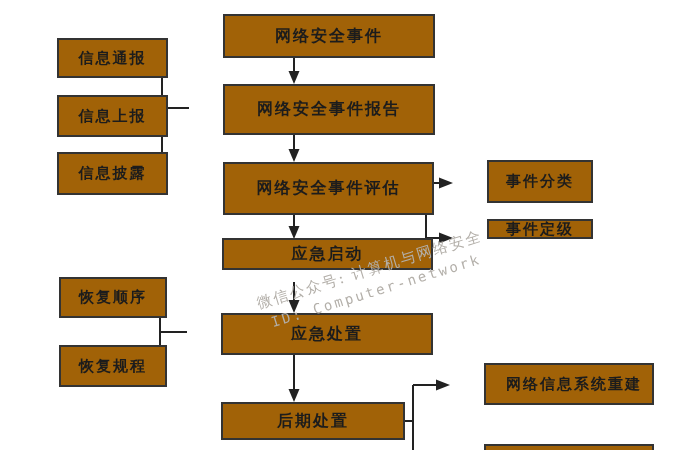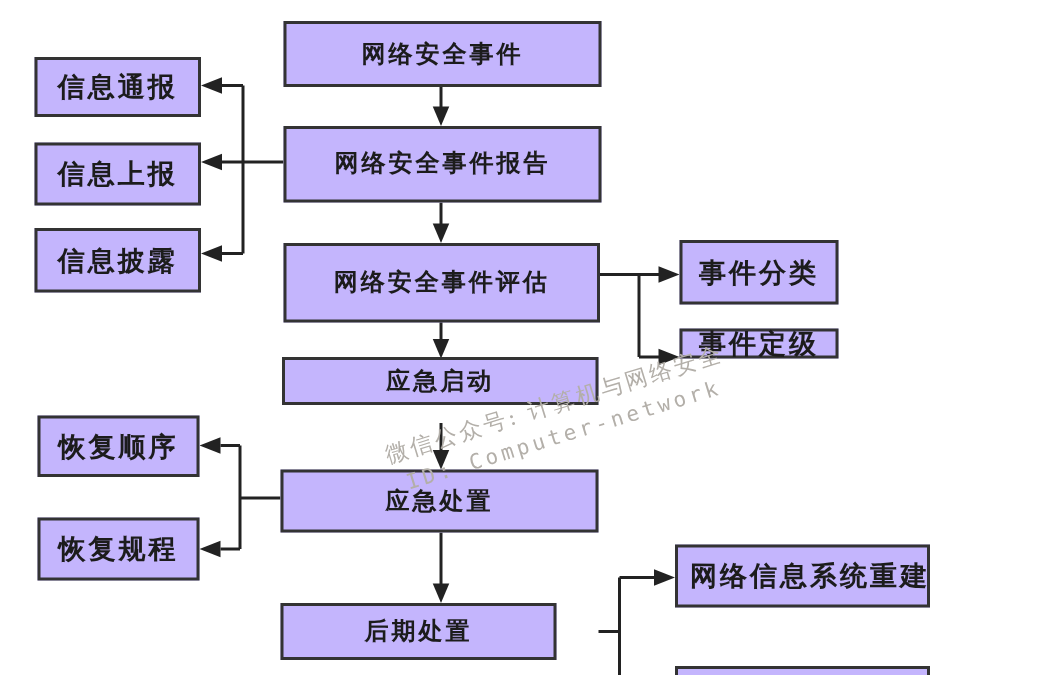--- a/index.html
+++ b/index.html
@@ -25,31 +25,32 @@
     fill: none;
   }
   .arrow-head {
     fill: var(--line, #222222);
     stroke: none;
   }
   .node {
     position: absolute;
     box-sizing: border-box;
     border: 2px solid var(--border, #333333);
-    background: #c4b5fd;
+    background: #a16207;
     display: flex;
     align-items: center;
     justify-content: center;
     font-weight: bold;
     color: var(--text, #1c1c1c);
     font-size: 16px;
     letter-spacing: 2px;
     white-space: nowrap;
+    margin-left: 34px;
   }
-  .node.side { font-size: 18px; }
+  .node.side { font-size: 15px; }
   .watermark {
     position: absolute;
     left: 228px; top: 258px;
     width: 290px;
     transform: rotate(-17deg);
     text-align: center;
     color: var(--watermark, #b3afa9);
     pointer-events: none;
     line-height: 1.55;
   }

